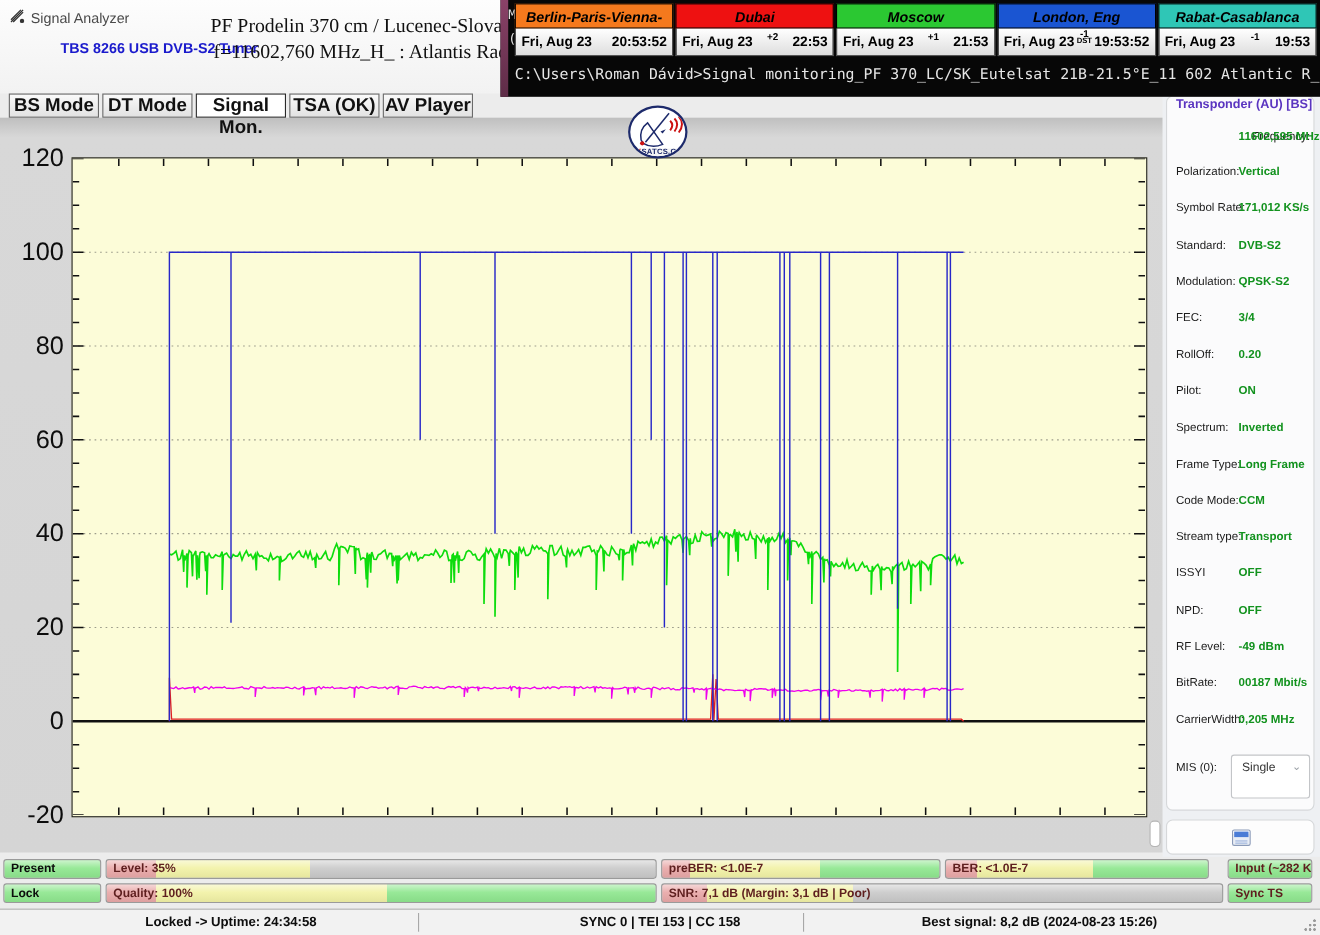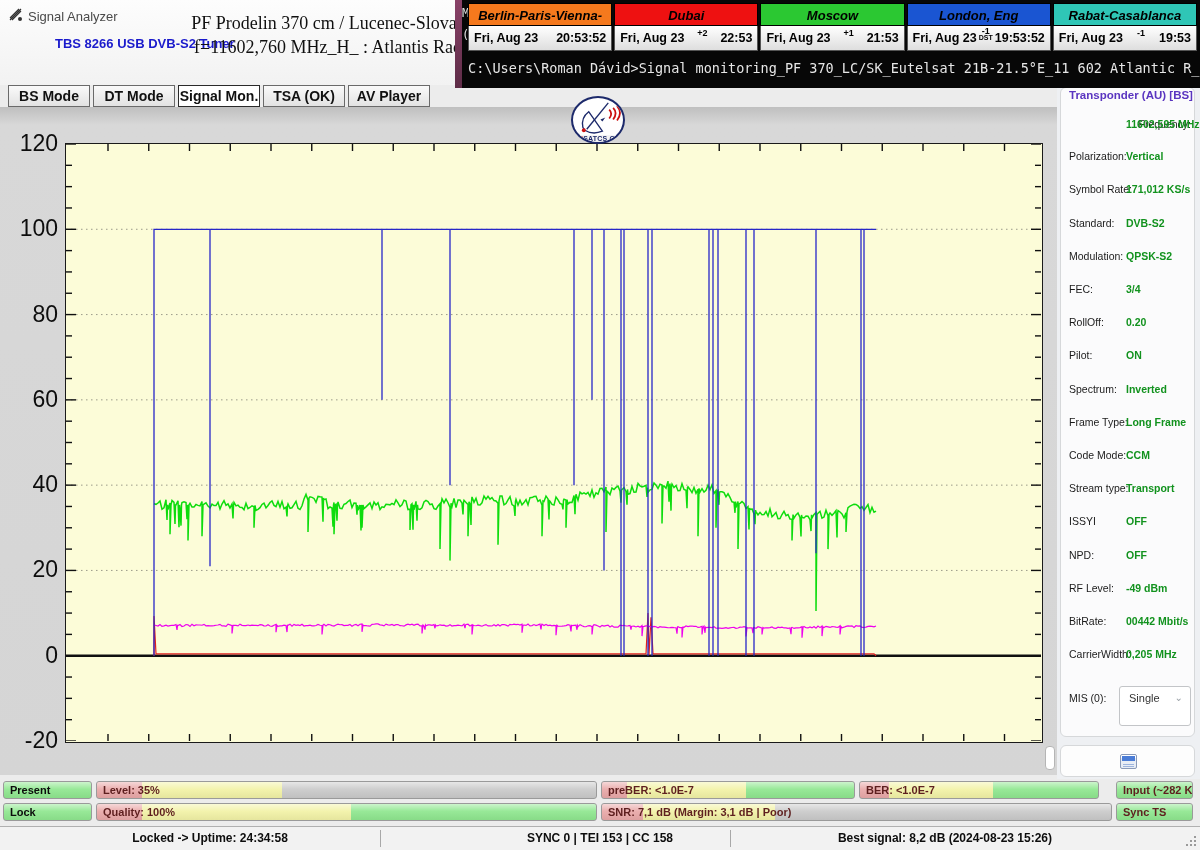--- a/index.html
+++ b/index.html
@@ -35,21 +35,21 @@
   .clock-time .date { flex:0 0 auto; }
   .clock-time .off { flex:1; text-align:center; font-size:9px; font-weight:bold; position:relative; top:-5px; }
   .clock-time .off .dst { display:block; font-size:7px; margin-top:-2px; }
   .clock-time .tm { flex:0 0 auto; margin-left:auto; }
   .console-line { position:absolute; left:13px; top:60px; color:#e6e6e6; white-space:nowrap;
                   font-family:"DejaVu Sans Mono", monospace; font-size:13.5px; }
 
   
   .tabs { position:absolute; left:8px; top:85px; height:22px; display:flex; gap:3px; z-index:5; }
   .tab { width:82px; height:22px; background:linear-gradient(#fafafa,#e2e2e2); border:1px solid #6a6a6a;
-         font-size:14px; font-weight:bold; color:#111; text-align:center; line-height:20px; cursor:pointer; }
+         font-size:17px; font-weight:bold; color:#111; text-align:center; line-height:20px; cursor:pointer; }
   .tab.active { background:#fff; border:1.5px solid #2a2a2a; }
 
   
   .chart-panel { position:absolute; left:0; top:107px; width:1057px; height:668px;
                  background:linear-gradient(#bfbfbf,#d8d8d8 18px,#d5d5d5); }
   .legend { position:absolute; left:75px; top:6px; height:20px; display:flex; align-items:center; }
   .legend .item { display:flex; align-items:center; margin-right:42px; }
   .legend .sw { width:30px; height:2px; margin-right:9px; }
   .legend .lb { font-size:12.5px; color:#111; }
   .plot { position:absolute; left:65px; top:36px; width:978px; height:600px; background:#fcfcd8;
@@ -350,21 +350,21 @@
                  <span class="v">CCM</span></div>
         <div class="tp-row" style="top: 394.2px;"><span>Stream type:</span>
                  <span class="v">Transport</span></div>
         <div class="tp-row" style="top: 427.4px;"><span>ISSYI</span>
                  <span class="v">OFF</span></div>
         <div class="tp-row" style="top: 460.6px;"><span>NPD:</span>
                  <span class="v">OFF</span></div>
         <div class="tp-row" style="top: 493.8px;"><span>RF Level:</span>
                  <span class="v">-49 dBm</span></div>
         <div class="tp-row" style="top: 527px;"><span>BitRate:</span>
-                 <span class="v">00442 Mbit/s</span></div>
+                 <span class="v">00187 Mbit/s</span></div>
         <div class="tp-row" style="top: 560.2px;"><span>CarrierWidth:</span>
                  <span class="v">0,205 MHz</span></div>
       </div>
     <div class="mis-row" id="misrow" style="top: 604px;">
       <span>MIS (0):</span>
       <span class="mis-select">
         <span>Single</span>
         <span class="chev">⌄</span>
       </span>
     </div>

